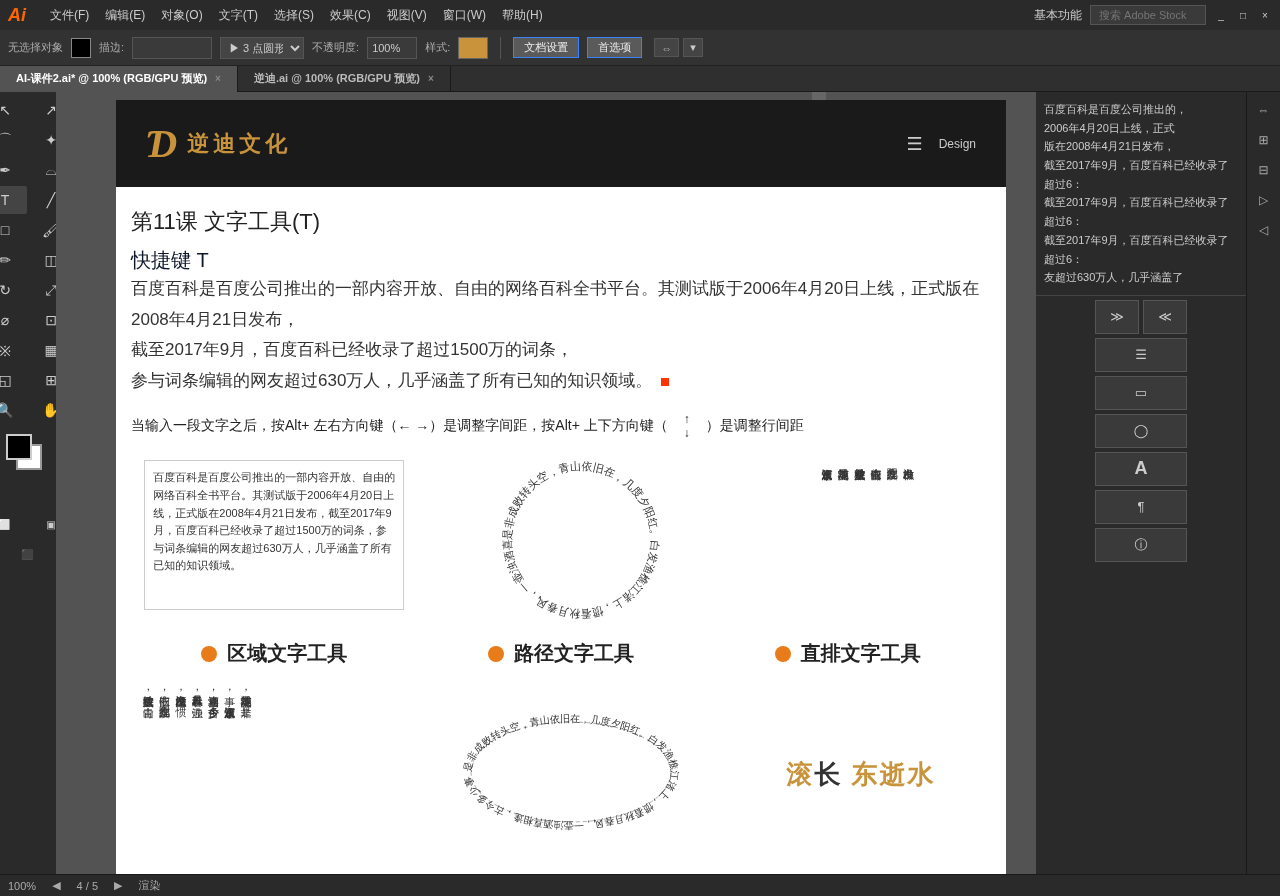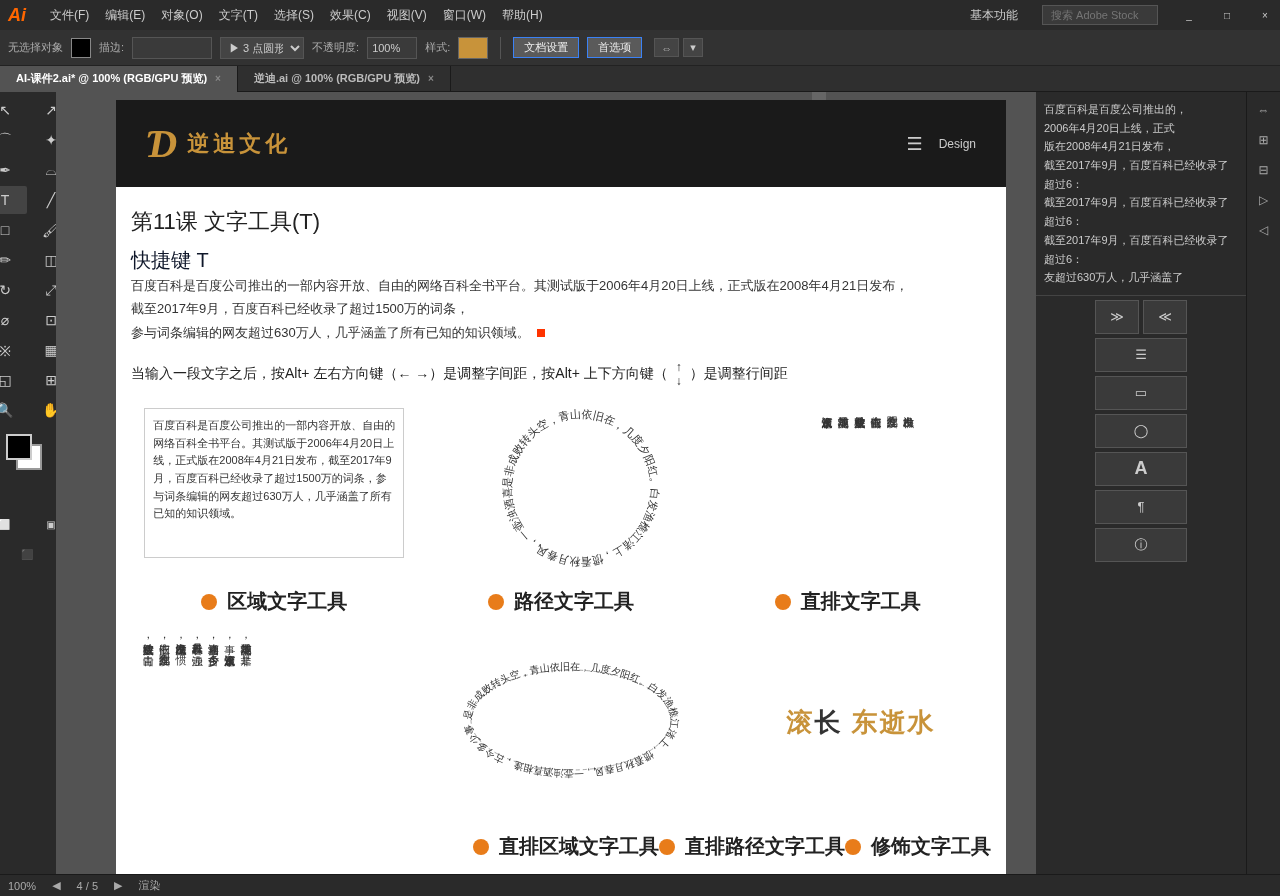--- a/index.html
+++ b/index.html
@@ -5,21 +5,21 @@
     * { margin: 0; padding: 0; box-sizing: border-box; }
     body { width: 1280px; height: 896px; overflow: hidden; background: #535353; font-family: "Microsoft YaHei", "SimHei", sans-serif; position: relative; }
 
     
     #menu-bar {
       width: 100%; height: 30px; background: #2a2a2a; display: flex; align-items: center;
       color: #ccc; font-size: 12px; padding: 0 8px; gap: 16px; position: relative;
     }
     #menu-bar .app-icon { color: #FF6600; font-weight: bold; font-size: 18px; margin-right: 8px; font-style: italic; }
     #menu-bar .menu-item { cursor: pointer; color: #ccc; font-size: 12px; }
-    #menu-bar .right-controls { margin-left: auto; display: flex; align-items: center; gap: 24px; }
+    #menu-bar .right-controls { margin-left: auto; display: flex; align-items: center; gap: 8px; }
     #menu-bar .search-box { background: #3a3a3a; border: 1px solid #555; color: #ccc; padding: 2px 8px; font-size: 11px; width: 116px; height: 20px; }
     .win-btn { width: 14px; height: 14px; border: none; cursor: pointer; font-size: 10px; color: #ccc; background: transparent; }
 
     
     #toolbar {
       width: 100%; height: 36px; background: #323232; display: flex; align-items: center;
       padding: 0 8px; gap: 8px; border-bottom: 1px solid #222;
     }
     .toolbar-label { color: #aaa; font-size: 11px; }
     .toolbar-swatch { width: 20px; height: 20px; background: #000; border: 1px solid #888; }
@@ -89,23 +89,23 @@
     }
     .logo-area { display: flex; align-items: center; gap: 10px; }
     .logo-d { color: #c8933a; font-size: 36px; font-weight: bold; font-style: italic; }
     .logo-text { color: #c8933a; font-size: 22px; font-weight: bold; letter-spacing: 4px; }
     .menu-icon { font-size: 18px; color: #ccc; cursor: pointer; }
 
     .doc-body { padding: 20px 15px; background: #fff; }
 
     .lesson-title { font-size: 22px; color: #222; font-weight: normal; margin-bottom: 10px; }
     .shortcut-text { font-size: 20px; color: #0f172a; }
-    .description-text { font-size: 13px; color: #333; line-height: 1.8; margin-bottom: 16px; }
-
-    .arrow-demo { font-size: 14px; color: #222; margin-bottom: 20px; display: flex; align-items: center; gap: 4px; }
+    .description-text { font-size: 17px; color: #333; line-height: 1.8; margin-bottom: 16px; }
+
+    .arrow-demo { font-size: 14px; color: #222; margin-bottom: 20px; display: flex; align-items: center; gap: 12px; }
 
     
     .examples-grid { display: flex; gap: 20px; margin-bottom: 16px; justify-content: space-around; }
 
     .tool-label-row { display: flex; justify-content: space-around; margin-bottom: 20px; }
     .tool-label { display: flex; align-items: center; gap: 6px; font-size: 20px; color: #222; font-weight: bold; }
     .dot-orange { width: 16px; height: 16px; border-radius: 50%; background: #e87c1a; display: inline-block; margin-right: 4px; }
 
     
     .bottom-section { display: flex; gap: 20px; justify-content: space-around; margin-top: 10px; }

